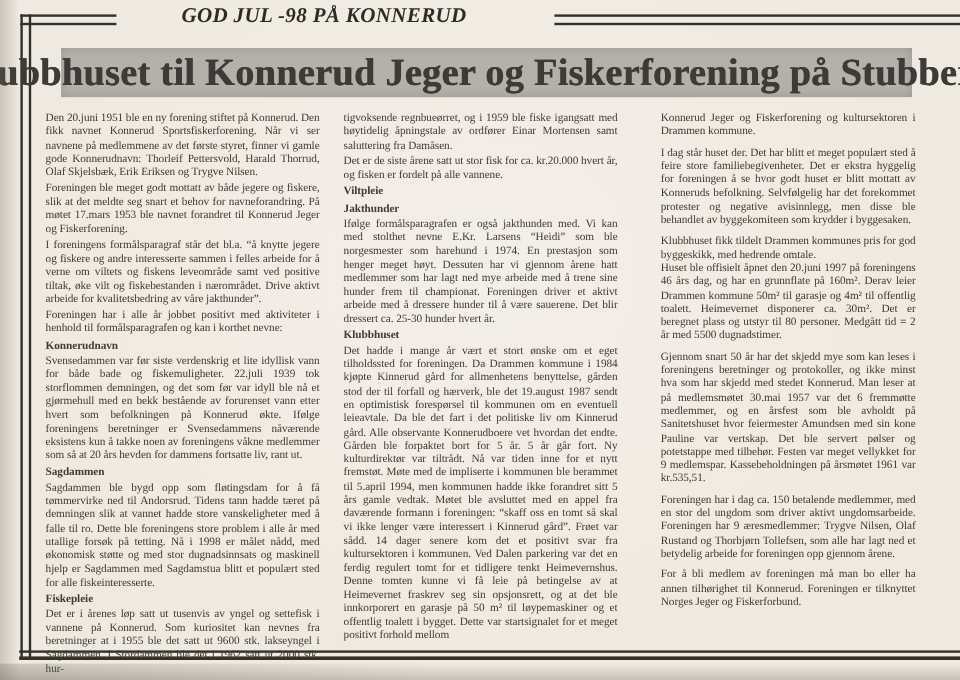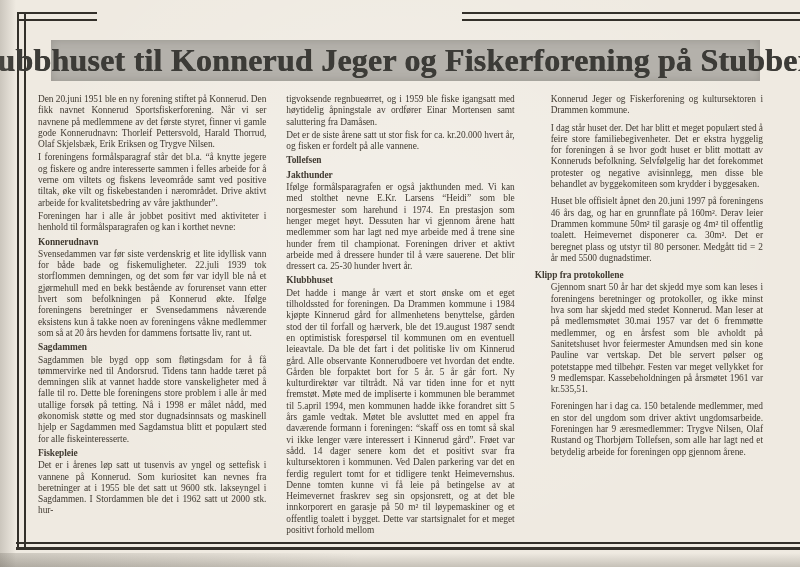--- a/index.html
+++ b/index.html
@@ -50,54 +50,57 @@
     background:linear-gradient(to right, rgba(110,105,95,.28), rgba(110,105,95,0));}
   .scan-shade-bottom{position:absolute;left:0;right:0;bottom:0;height:14px;pointer-events:none;
     background:linear-gradient(to top, rgba(110,105,95,.32), rgba(110,105,95,0)),
                linear-gradient(to right, rgba(90,85,75,.22), rgba(90,85,75,0) 45%);}
 </style>
 </head>
 <body>
 
 <div class="page">
   <div class="rule rule-top-left"></div>
+  <div class="masthead">GOD JUL -98 PÅ KONNERUD</div>
   <div class="rule rule-top-right"></div>
   <div class="rule rule-left"></div>
   <div class="rule rule-bottom"></div>
 
   <div class="banner">
     <h1 class="headline">Klubbhuset til Konnerud Jeger og Fiskerforening på Stubberud</h1>
   </div>
 
   <div class="columns">
     <div class="col">
         <p class="body-p">Den 20.juni 1951 ble en ny forening stiftet på Konnerud. Den fikk navnet Konnerud Sportsfiskerforening. Når vi ser navnene på medlemmene av det første styret, finner vi gamle gode Konnerudnavn: Thorleif Pettersvold, Harald Thorrud, Olaf Skjelsbæk, Erik Eriksen og Trygve Nilsen.</p>
+        <p class="body-p">Foreningen ble meget godt mottatt av både jegere og fiskere, slik at det meldte seg snart et behov for navneforandring. På møtet 17.mars 1953 ble navnet forandret til Konnerud Jeger og Fiskerforening.</p>
         <p class="body-p">I foreningens formålsparagraf står det bl.a. “å knytte jegere og fiskere og andre interesserte sammen i felles arbeide for å verne om viltets og fiskens leveområde samt ved positive tiltak, øke vilt og fiskebestanden i nærområdet. Drive aktivt arbeide for kvalitetsbedring av våre jakthunder”.</p>
         <p class="body-p">Foreningen har i alle år jobbet positivt med aktiviteter i henhold til formålsparagrafen og kan i korthet nevne:</p>
         <h3 class="body-h">Konnerudnavn</h3>
         <p class="body-p">Svensedammen var før siste verdenskrig et lite idyllisk vann for både bade og fiskemuligheter. 22.juli 1939 tok storflommen demningen, og det som før var idyll ble nå et gjørmehull med en bekk bestående av forurenset vann etter hvert som befolkningen på Konnerud økte. Ifølge foreningens beretninger er Svensedammens nåværende eksistens kun å takke noen av foreningens våkne medlemmer som så at 20 års hevden for dammens fortsatte liv, rant ut.</p>
         <h3 class="body-h">Sagdammen</h3>
         <p class="body-p">Sagdammen ble bygd opp som fløtingsdam for å få tømmervirke ned til Andorsrud. Tidens tann hadde tæret på demningen slik at vannet hadde store vanskeligheter med å falle til ro. Dette ble foreningens store problem i alle år med utallige forsøk på tetting. Nå i 1998 er målet nådd, med økonomisk støtte og med stor dugnadsinnsats og maskinell hjelp er Sagdammen med Sagdamstua blitt et populært sted for alle fiskeinteresserte.</p>
         <h3 class="body-h">Fiskepleie</h3>
         <p class="body-p">Det er i årenes løp satt ut tusenvis av yngel og settefisk i vannene på Konnerud. Som kuriositet kan nevnes fra beretninger at i 1955 ble det satt ut 9600 stk. lakseyngel i Sagdammen. I Stordammen ble det i 1962 satt ut 2000 stk. hur-</p>
       </div>
     <div class="col">
         <p class="body-p">tigvoksende regnbueørret, og i 1959 ble fiske igangsatt med høytidelig åpningstale av ordfører Einar Mortensen samt saluttering fra Damåsen.</p>
         <p class="body-p">Det er de siste årene satt ut stor fisk for ca. kr.20.000 hvert år, og fisken er fordelt på alle vannene.</p>
-        <h3 class="body-h">Tollefsen</h3>
+        <h3 class="body-h">Viltpleie</h3>
         <h3 class="body-h">Jakthunder</h3>
         <p class="body-p">Ifølge formålsparagrafen er også jakthunden med. Vi kan med stolthet nevne E.Kr. Larsens “Heidi” som ble norgesmester som harehund i 1974. En prestasjon som henger meget høyt. Dessuten har vi gjennom årene hatt medlemmer som har lagt ned mye arbeide med å trene sine hunder frem til championat. Foreningen driver et aktivt arbeide med å dressere hunder til å være sauerene. Det blir dressert ca. 25-30 hunder hvert år.</p>
         <h3 class="body-h">Klubbhuset</h3>
         <p class="body-p">Det hadde i mange år vært et stort ønske om et eget tilholdssted for foreningen. Da Drammen kommune i 1984 kjøpte Kinnerud gård for allmenhetens benyttelse, gården stod der til forfall og hærverk, ble det 19.august 1987 sendt en optimistisk forespørsel til kommunen om en eventuell leieavtale. Da ble det fart i det politiske liv om Kinnerud gård. Alle observante Konnerudboere vet hvordan det endte. Gården ble forpaktet bort for 5 år. 5 år går fort. Ny kulturdirektør var tiltrådt. Nå var tiden inne for et nytt fremstøt. Møte med de impliserte i kommunen ble berammet til 5.april 1994, men kommunen hadde ikke forandret sitt 5 års gamle vedtak. Møtet ble avsluttet med en appel fra daværende formann i foreningen: “skaff oss en tomt så skal vi ikke lenger være interessert i Kinnerud gård”. Frøet var sådd. 14 dager senere kom det et positivt svar fra kultursektoren i kommunen. Ved Dalen parkering var det en ferdig regulert tomt for et tidligere tenkt Heimevernshus. Denne tomten kunne vi få leie på betingelse av at Heimevernet fraskrev seg sin opsjonsrett, og at det ble innkorporert en garasje på 50 m² til løypemaskiner og et offentlig toalett i bygget. Dette var startsignalet for et meget positivt forhold mellom</p>
       </div>
     <div class="col col-last">
         <p class="body-p">Konnerud Jeger og Fiskerforening og kultursektoren i Drammen kommune.</p>
         <p class="body-p">I dag står huset der. Det har blitt et meget populært sted å feire store familiebegivenheter. Det er ekstra hyggelig for foreningen å se hvor godt huset er blitt mottatt av Konneruds befolkning. Selvfølgelig har det forekommet protester og negative avisinnlegg, men disse ble behandlet av byggekomiteen som krydder i byggesaken.</p>
+        <p class="body-p tight">Klubbhuset fikk tildelt Drammen kommunes pris for god byggeskikk, med hedrende omtale.</p>
         <p class="body-p">Huset ble offisielt åpnet den 20.juni 1997 på foreningens 46 års dag, og har en grunnflate på 160m². Derav leier Drammen kommune 50m² til garasje og 4m² til offentlig toalett. Heimevernet disponerer ca. 30m². Det er beregnet plass og utstyr til 80 personer. Medgått tid = 2 år med 5500 dugnadstimer.</p>
-        <h3 class="body-h">Klipp fra protokollene</h3>
         <p class="body-p">Gjennom snart 50 år har det skjedd mye som kan leses i foreningens beretninger og protokoller, og ikke minst hva som har skjedd med stedet Konnerud. Man leser at på medlemsmøtet 30.mai 1957 var det 6 fremmøtte medlemmer, og en årsfest som ble avholdt på Sanitetshuset hvor feiermester Amundsen med sin kone Pauline var vertskap. Det ble servert pølser og potetstappe med tilbehør. Festen var meget vellykket for 9 medlemspar. Kassebeholdningen på årsmøtet 1961 var kr.535,51.</p>
         <p class="body-p">Foreningen har i dag ca. 150 betalende medlemmer, med en stor del ungdom som driver aktivt ungdomsarbeide. Foreningen har 9 æresmedlemmer: Trygve Nilsen, Olaf Rustand og Thorbjørn Tollefsen, som alle har lagt ned et betydelig arbeide for foreningen opp gjennom årene.</p>
+        <p class="body-p">For å bli medlem av foreningen må man bo eller ha annen tilhørighet til Konnerud. Foreningen er tilknyttet Norges Jeger og Fiskerforbund.</p>
       </div>
   </div>
 
   <div class="scan-shade-left"></div>
   <div class="scan-shade-bottom"></div>
 </div>
 
 </body></html>

